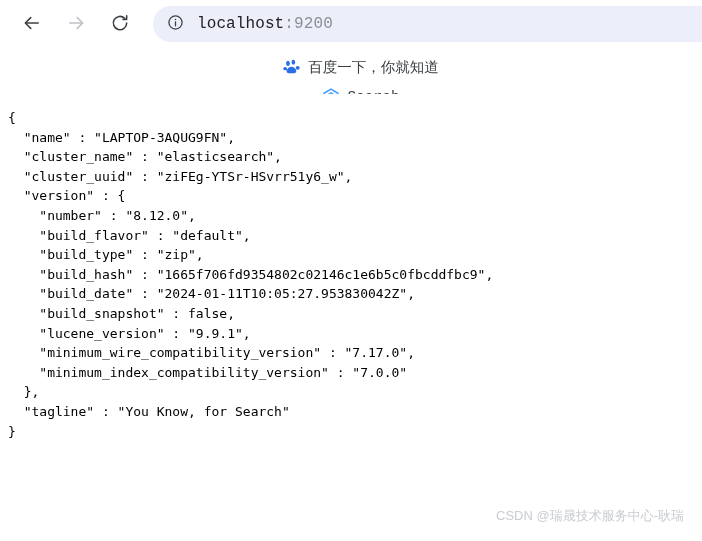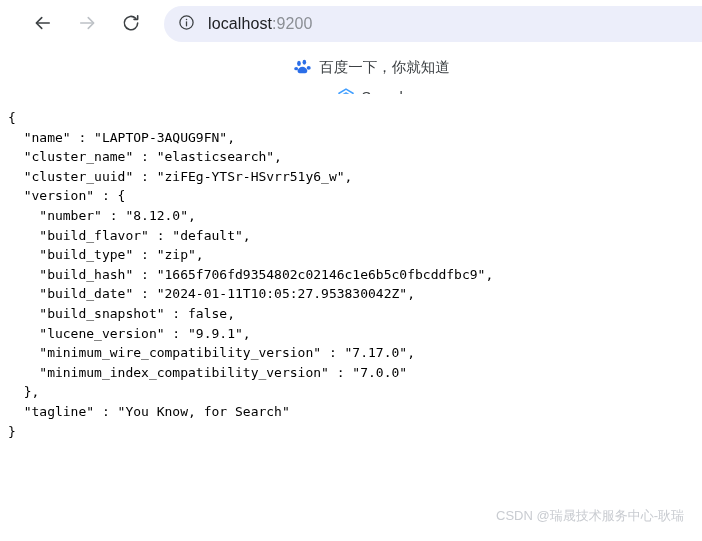--- a/index.html
+++ b/index.html
@@ -11,24 +11,25 @@
     width: 702px;
     height: 541px;
     overflow: hidden;
     font-family: "Liberation Sans", sans-serif;
     position: relative;
   }
 
   
   #browser-chrome {
     position: absolute;
-    left: 16px; top: 0;
+    left: 5px; top: 0;
     width: 568px;
     height: 100px;
     background: #ffffff;
+    font-family: Liberation Mono, monospace;
   }
 
   #toolbar {
     position: absolute;
     left: 0; top: 0;
     width: 702px;
     height: 46px;
   }
 
   .nav-btn {

